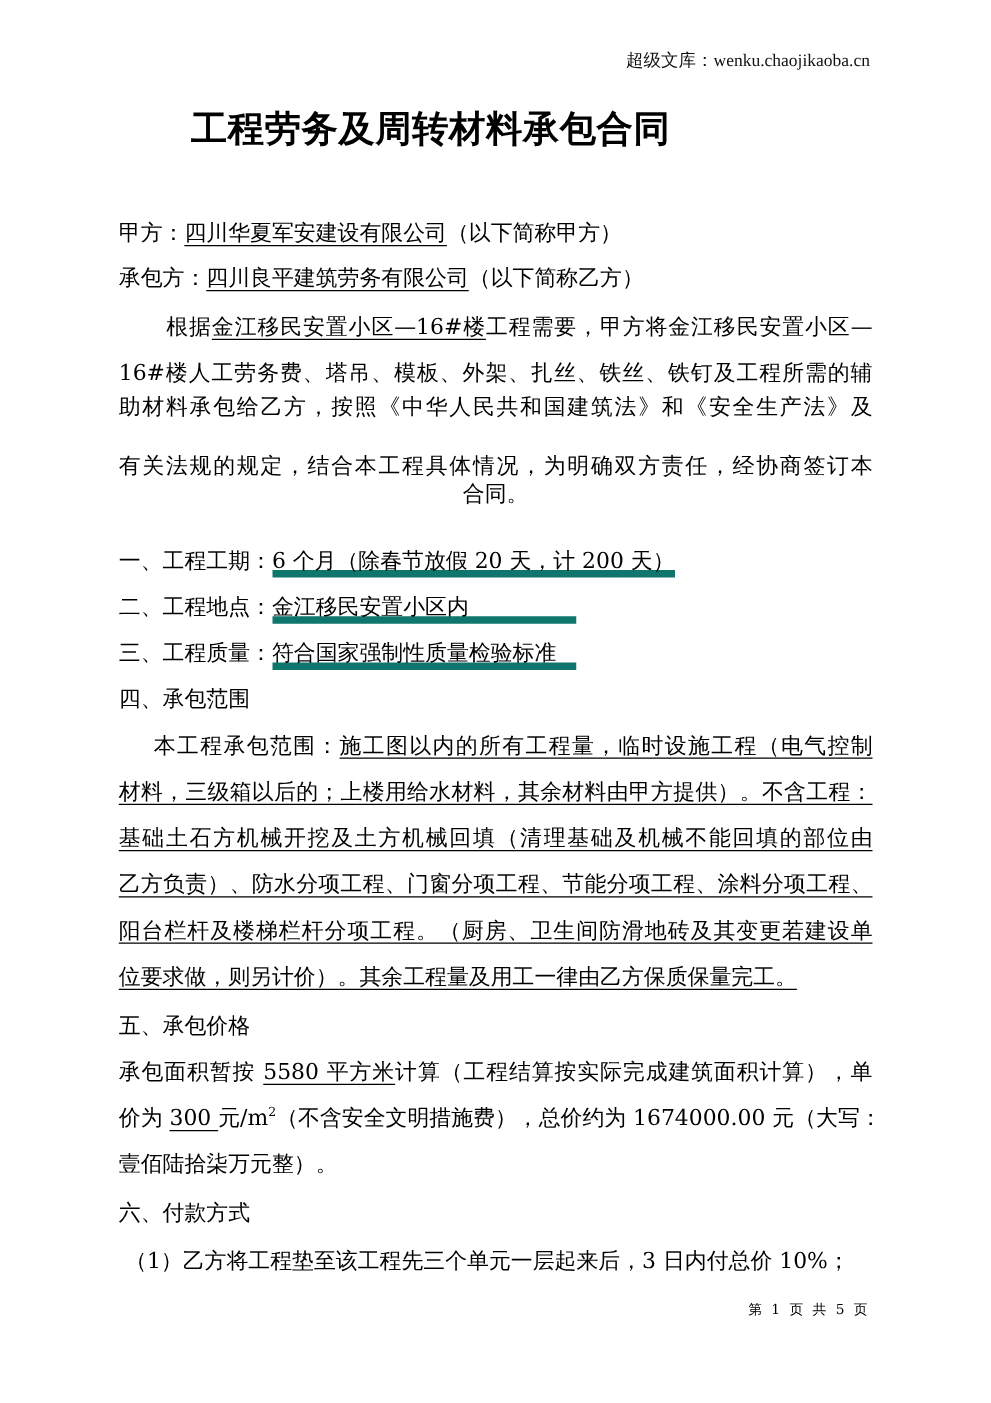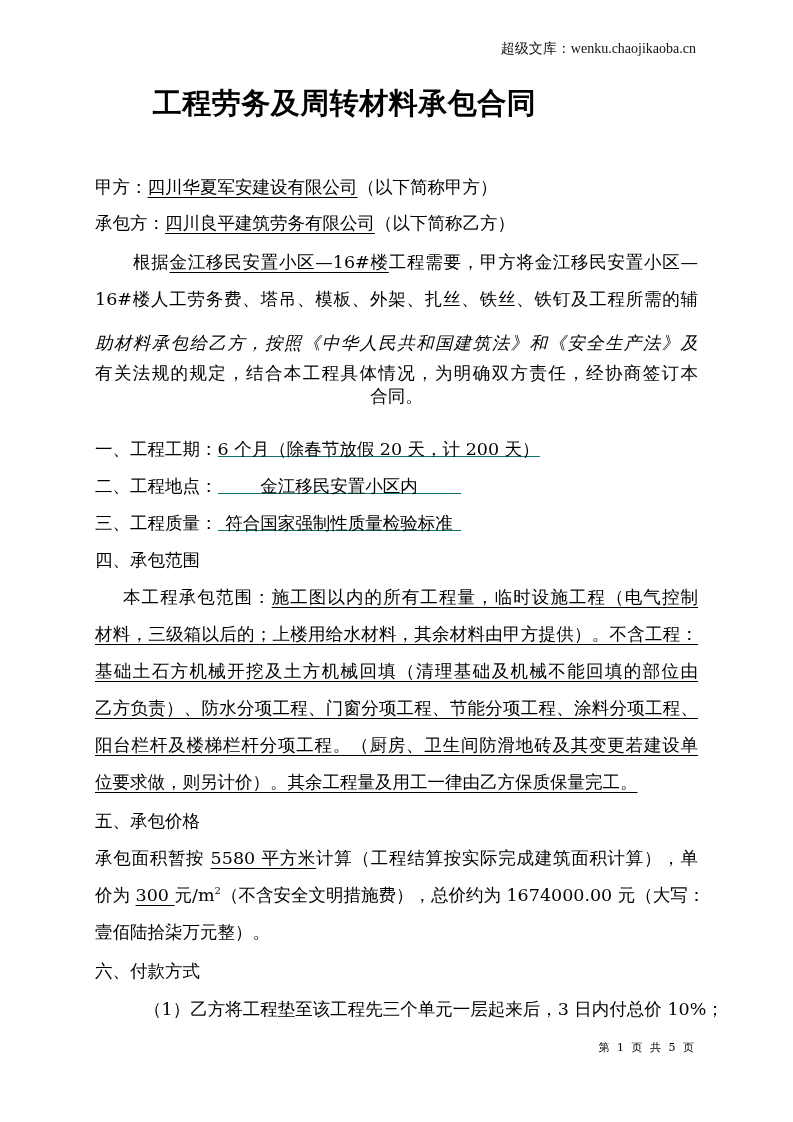--- a/index.html
+++ b/index.html
@@ -8,21 +8,21 @@
   .header-note { position: absolute; top: 40px; right: 97px; font-size: 14px;
                  font-family: Liberation Serif, serif; color: #111; white-space: nowrap; }
   .doc-title { position: absolute; top: 84px; left: 0; width: 689px; text-align: center;
                font-family: "DejaVu Sans", "Liberation Sans", sans-serif; font-weight: bold;
                font-size: 29px; letter-spacing: 0.5px; }
   .line { position: absolute; left: 95px; width: 603px; font-size: 17.5px; white-space: nowrap;
           line-height: 26px; }
   .just { text-align: justify; text-align-last: justify; }
   .bold { font-family: "DejaVu Sans", "Liberation Sans", sans-serif; font-weight: normal; }
   .u { text-decoration: underline; text-underline-offset: 4px; text-decoration-thickness: 1px; }
-  .ufill { display: inline-block; border-bottom: 1px solid #0f766e; height: 20px; vertical-align: baseline; text-align: center; }
+  .ufill { display: inline-block; border-bottom: 6px solid #0f766e; height: 20px; vertical-align: baseline; }
   .sup { font-size: 10px; vertical-align: super; line-height: 0; }
   .footer { position: absolute; top: 1040px; right: 97px; font-size: 11px; white-space: nowrap;
             font-family: "DejaVu Serif", "Liberation Serif", serif; letter-spacing: 2px; }
 </style>
 </head>
 <body>
 
 <div class="header-note">超级文库：wenku.chaojikaoba.cn</div>
 
 <div class="doc-title">工程劳务及周转材料承包合同</div>
@@ -31,21 +31,21 @@
   <span>甲方：</span><span class="u">四川华夏军安建设有限公司</span><span>（以下简称甲方）</span>
 </div>
 <div class="line" style="top:210px;">
   <span>承包方：</span><span class="u">四川良平建筑劳务有限公司</span><span>（以下简称乙方）</span>
 </div>
 
 <div class="line just" style="top:249px; left:133px; width:565px;">
   <span>根据</span><span class="u">金江移民安置小区—16#楼</span><span>工程需要，甲方将金江移民安置小区—</span>
 </div>
 <div class="line just" style="top:286px;">16#楼人工劳务费、塔吊、模板、外架、扎丝、铁丝、铁钉及工程所需的辅</div>
-<div class="line just" style="top:330px;font-style:italic;">助材料承包给乙方，按照《中华人民共和国建筑法》和《安全生产法》及</div>
+<div class="line just" style="top:313px;">助材料承包给乙方，按照《中华人民共和国建筑法》和《安全生产法》及</div>
 <div class="line just" style="top:360px;">有关法规的规定，结合本工程具体情况，为明确双方责任，经协商签订本</div>
 <div class="line" style="top:383px;text-align:center;">合同。</div>
 
 <div class="line" style="top:436px;">
   <span class="bold">一、工程工期：</span><span class="ufill" style="width:322px;"><span>6 个月（除春节放假 20 天，计 200 天）</span></span>
 </div>
 
 <div class="line" style="top:473px;">
   <span class="bold">二、工程地点：</span><span class="ufill" style="width:243px;"><span>金江移民安置小区内</span></span>
 </div>
@@ -67,15 +67,15 @@
 <div class="line bold" style="top:808px;">五、承包价格</div>
 <div class="line just" style="top:845px;">
   <span>承包面积暂按 </span><span class="u">5580 平方米</span><span>计算（工程结算按实际完成建筑面积计算），单</span>
 </div>
 <div class="line just" style="top:882px;">
   <span>价为 </span><span class="u">300 </span><span>元/m</span><span class="sup">2</span><span>（不含安全文明措施费），总价约为 1674000.00 元（大写：</span>
 </div>
 <div class="line" style="top:919px;">壹佰陆拾柒万元整）。</div>
 
 <div class="line bold" style="top:958px;">六、付款方式</div>
-<div class="line" style="top:996px; left:100px;margin-left:44px;">（1）乙方将工程垫至该工程先三个单元一层起来后，3 日内付总价 10%；</div>
+<div class="line" style="top:996px; left:100px;">（1）乙方将工程垫至该工程先三个单元一层起来后，3 日内付总价 10%；</div>
 
 <div class="footer">第 1 页 共 5 页</div>
 
 </body></html>

